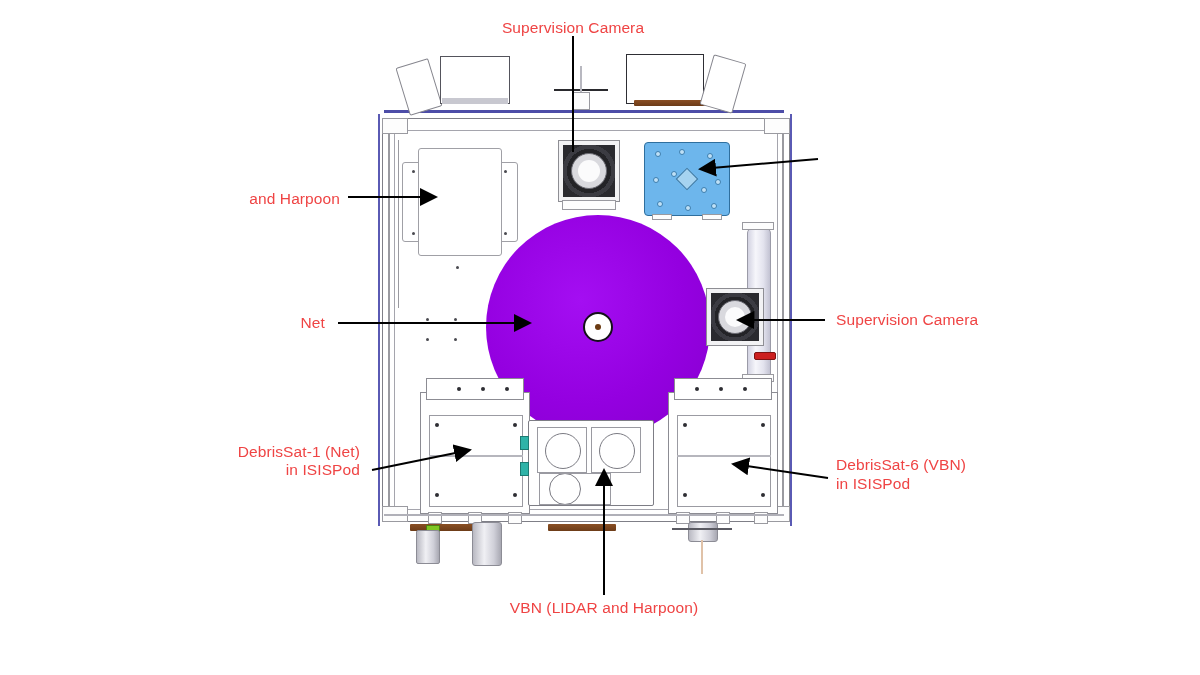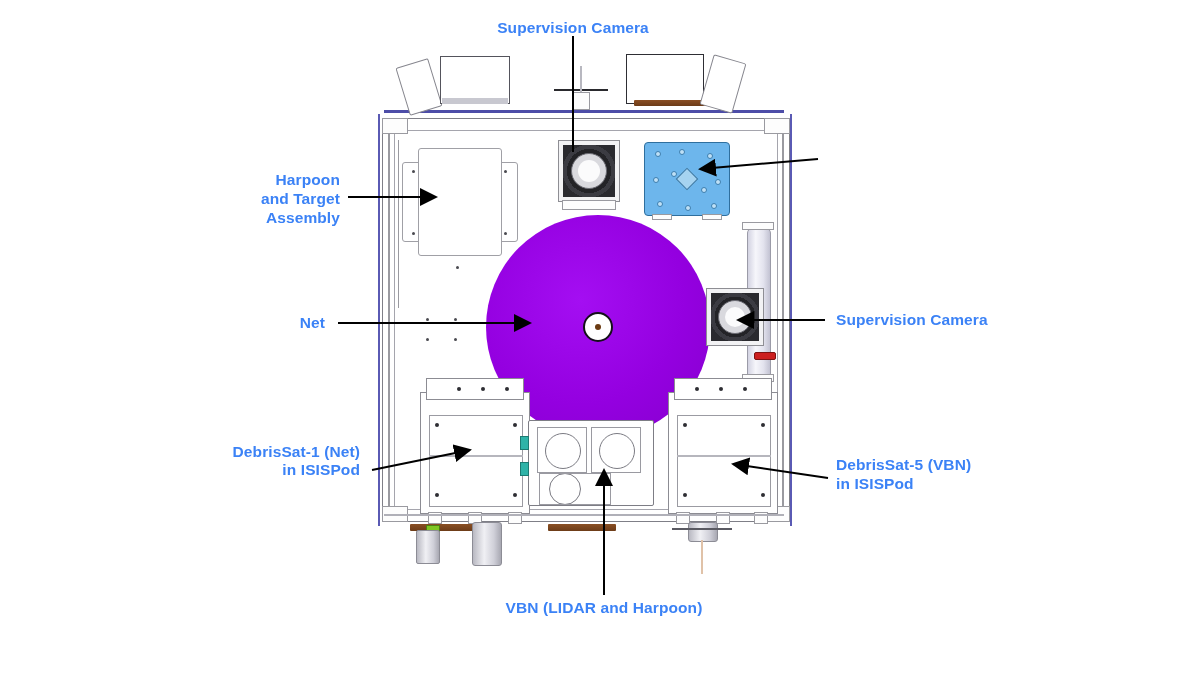--- a/index.html
+++ b/index.html
@@ -1,21 +1,21 @@
 <!DOCTYPE html>
 <html><head>
 <meta charset="utf-8">
 <style>
   html,body{margin:0;padding:0;background:#ffffff;}
   body{width:1200px;height:675px;overflow:hidden;
        font-family:"Liberation Sans",sans-serif;color:#1b1b1b;}
   #stage{position:relative;width:1200px;height:675px;background:#fff;}
 
-  .lbl{position:absolute;font-size:15.5px;line-height:19px;color:#3b82f6;
-       white-space:pre;letter-spacing:.1px;font-weight:bold;}
+  .lbl{position:absolute;font-size:15.5px;line-height:19px;color:#ef4444;
+       white-space:pre;letter-spacing:.1px;}
   .lbl.r{text-align:right;}
   .lbl.l{text-align:left;}
   .lbl.c{text-align:center;}
 
   svg.overlay{position:absolute;left:0;top:0;width:1200px;height:675px;}
 
   
   #sat{position:absolute;left:376px;top:110px;width:420px;height:420px;}
   .panelEdge{position:absolute;background:#5a5ab4;}
   .frame{position:absolute;box-sizing:border-box;border:1.3px solid #8d8d93;background:#fff;}
@@ -246,29 +246,27 @@
     <line x1="372" y1="470" x2="470" y2="450" stroke="#000" stroke-width="2" marker-end="url(#ah)"></line>
 
     <line x1="828" y1="478" x2="733" y2="464" stroke="#000" stroke-width="2" marker-end="url(#ah)"></line>
 
     <line x1="604" y1="595" x2="604" y2="470" stroke="#000" stroke-width="2" marker-end="url(#ah)"></line>
   </svg>
 
   <div class="lbl c" style="left:473px;top:18px;width:200px;">Supervision Camera</div>
 
 
-  <div class="lbl r" style="left:150px;top:170px;width:190px;">Harpoon</div>
-  <div class="lbl r" style="left:150px;top:189px;width:190px;">and Target</div>
-  <div class="lbl r" style="left:150px;top:208px;width:190px;">Assembly</div>
+  <div class="lbl r" style="left:150px;top:189px;width:190px;">and Harpoon</div>
 
   <div class="lbl r" style="left:180px;top:313px;width:145px;">Net</div>
 
   <div class="lbl l" style="left:836px;top:310px;width:220px;">Supervision Camera</div>
 
   <div class="lbl r" style="left:155px;top:442px;width:205px;text-align:right;">DebrisSat-1 (Net)</div>
   <div class="lbl r" style="left:155px;top:460px;width:205px;">in ISISPod</div>
 
-  <div class="lbl l" style="left:836px;top:455px;width:230px;">DebrisSat-5 (VBN)</div>
+  <div class="lbl l" style="left:836px;top:455px;width:230px;">DebrisSat-6 (VBN)</div>
   <div class="lbl l" style="left:836px;top:474px;width:230px;">in ISISPod</div>
 
   <div class="lbl c" style="left:489px;top:598px;width:230px;">VBN (LIDAR and Harpoon)</div>
 
 </div>
 
 </body></html>

